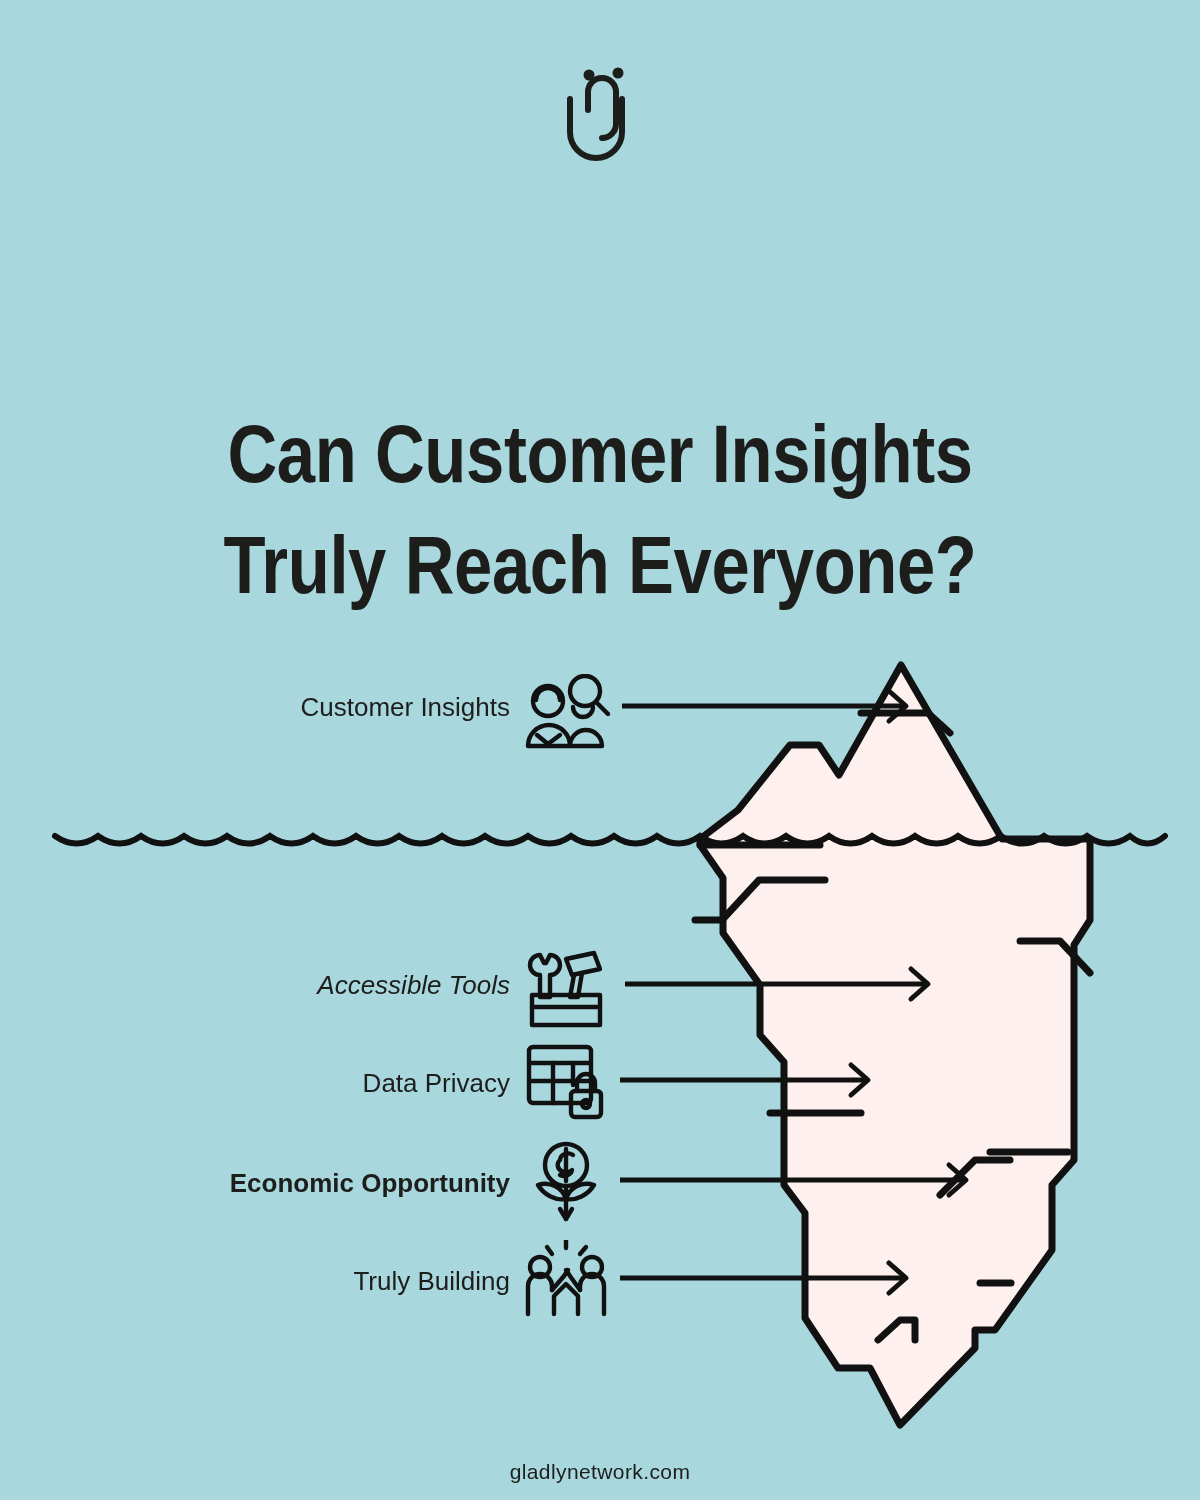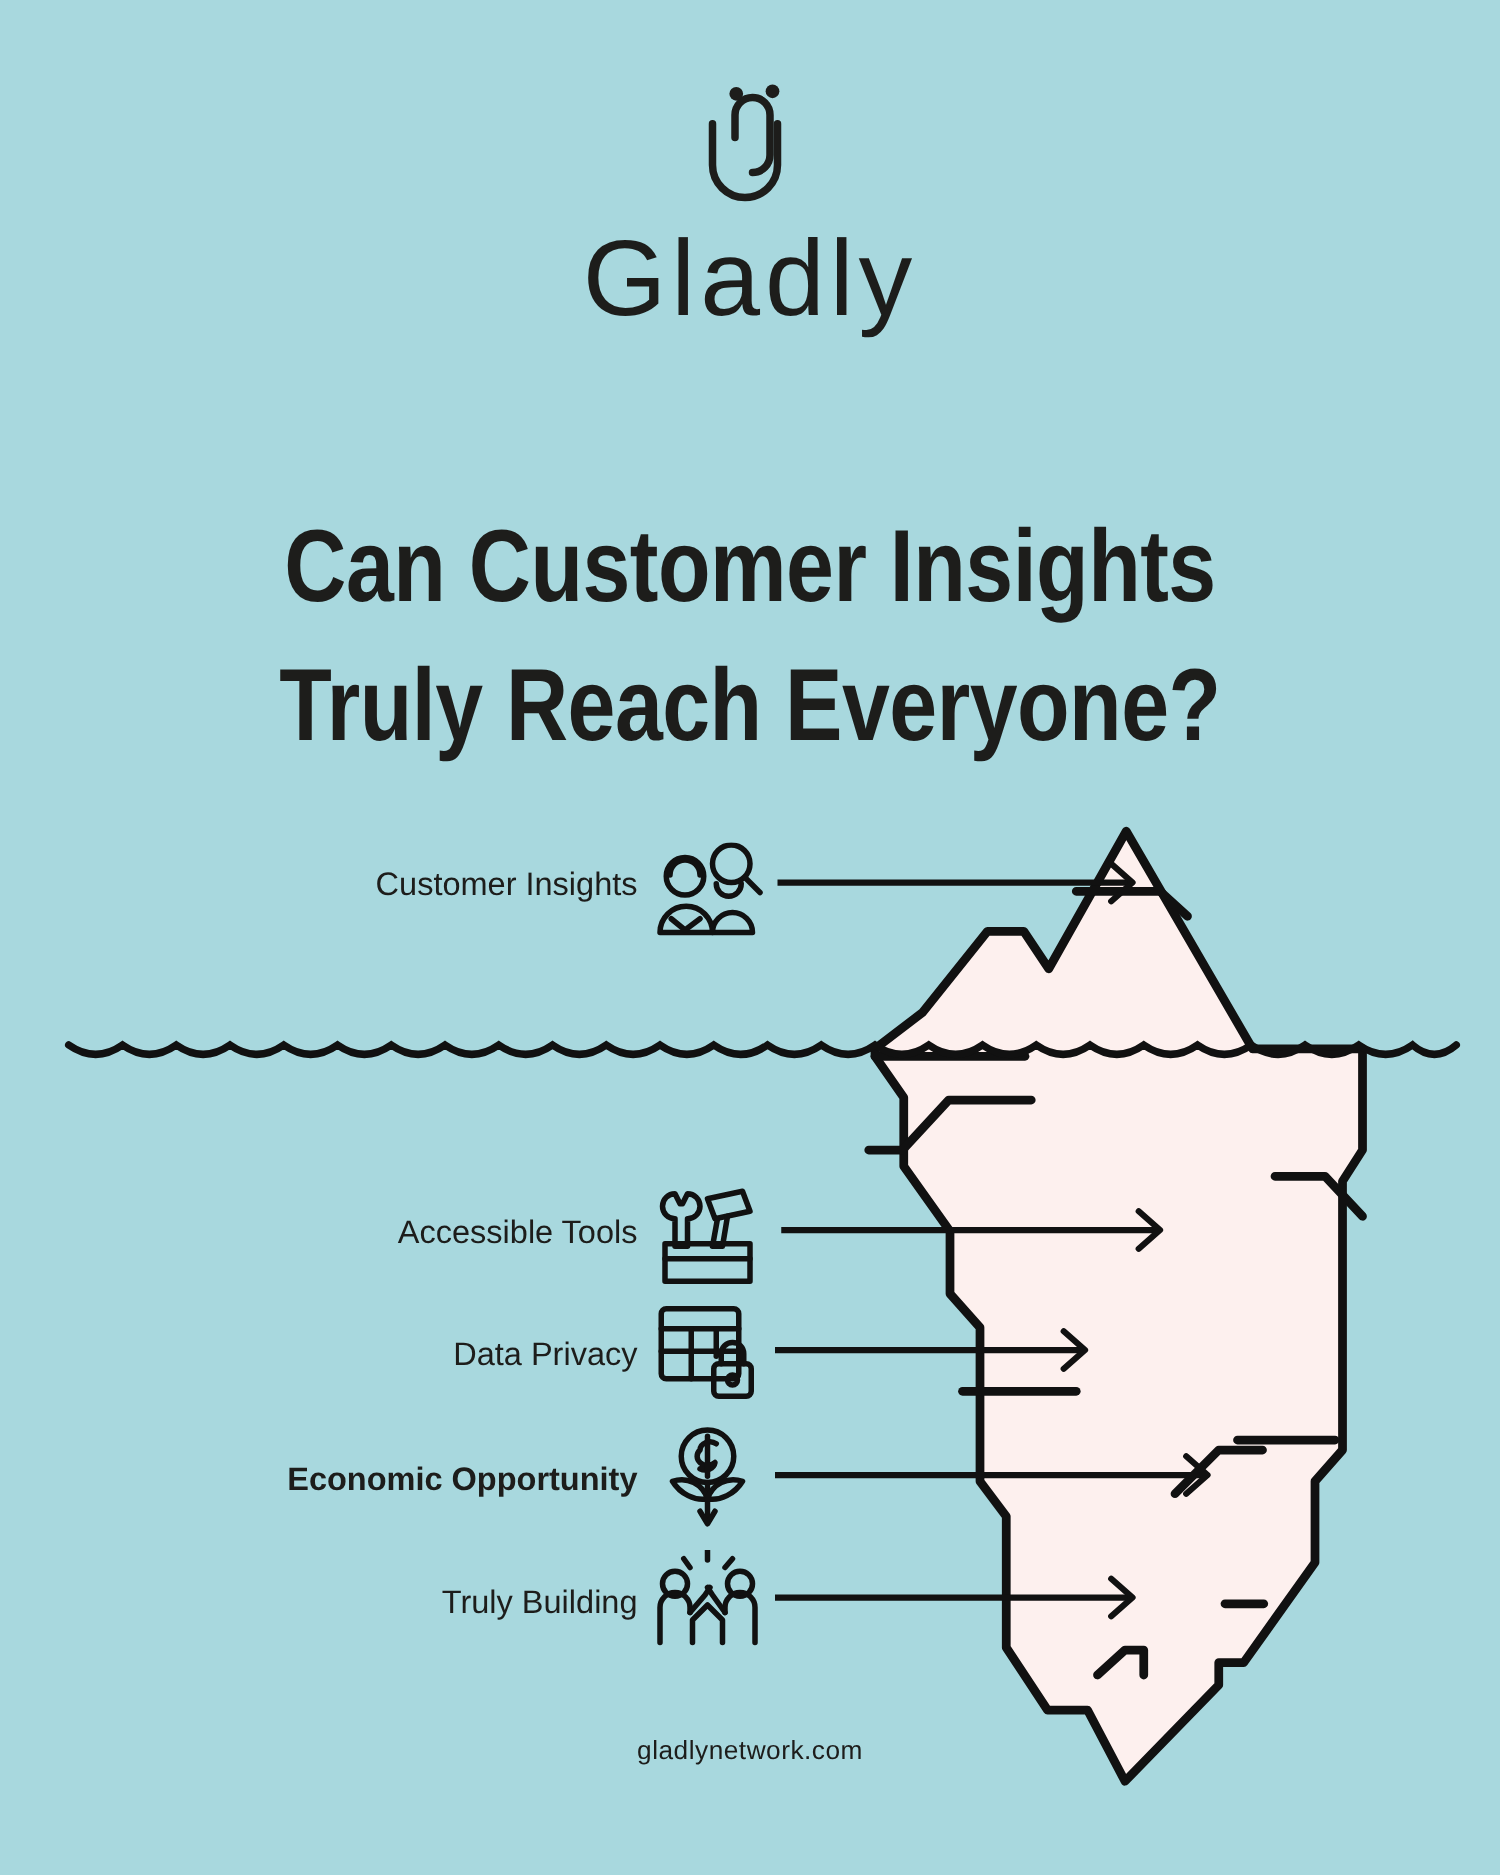--- a/index.html
+++ b/index.html
@@ -77,21 +77,21 @@
   
   .icon-box {
     position: absolute;
     transform: translate(-50%, -50%);
   }
   .icon-box svg { display: block; }
   
   .footer {
     position: absolute;
     left: 0;
-    top: 1389px;
+    top: 1460px;
     width: 1200px;
     text-align: center;
     font-family: "Liberation Sans", sans-serif;
     font-size: 21px;
     letter-spacing: 0.4px;
     color: #1d1d1b;
   }
 </style>
 </head>
 <body>
@@ -179,32 +179,31 @@
   <svg class="brand-mark" width="112" height="110" viewBox="0 0 112 110">
     <g fill="none" stroke="#1d1d1b" stroke-width="6" stroke-linecap="round">
 
       <path d="M26 37 L26 70 A26 26 0 0 0 78 70 L78 37"></path>
 
       <path d="M44 48 L44 30 A14 14 0 0 1 72 30 L72 62 A14 14 0 0 1 58 76"></path>
     </g>
     <circle cx="45" cy="13" r="5.5" fill="#1d1d1b"></circle>
     <circle cx="74" cy="11" r="5.5" fill="#1d1d1b"></circle>
   </svg>
-  <span class="brand-word">Gladly</span>
 </div>
 
 <h1 class="headline">
   <span class="ln">Can Customer Insights</span>
   <span class="ln">Truly Reach Everyone?</span>
 </h1>
 
 <div class="label" style="right:690px; top:707px;">
   <span class="label-inner">Customer Insights</span>
 </div>
-<div class="label" style="right:690px; top:985px;">
+<div class="label" style="right:690px; top:985px;font-style:italic;">
   <span class="label-inner">Accessible Tools</span>
 </div>
 <div class="label" style="right:690px; top:1064px;margin-top:19px;">
   <span class="label-inner">Data Privacy</span>
 </div>
 <div class="label" style="right:690px; top:1183px;font-weight:bold;">
   <span class="label-inner">Economic Opportunity</span>
 </div>
 <div class="label" style="right:690px; top:1281px;">
   <span class="label-inner">Truly Building</span>

